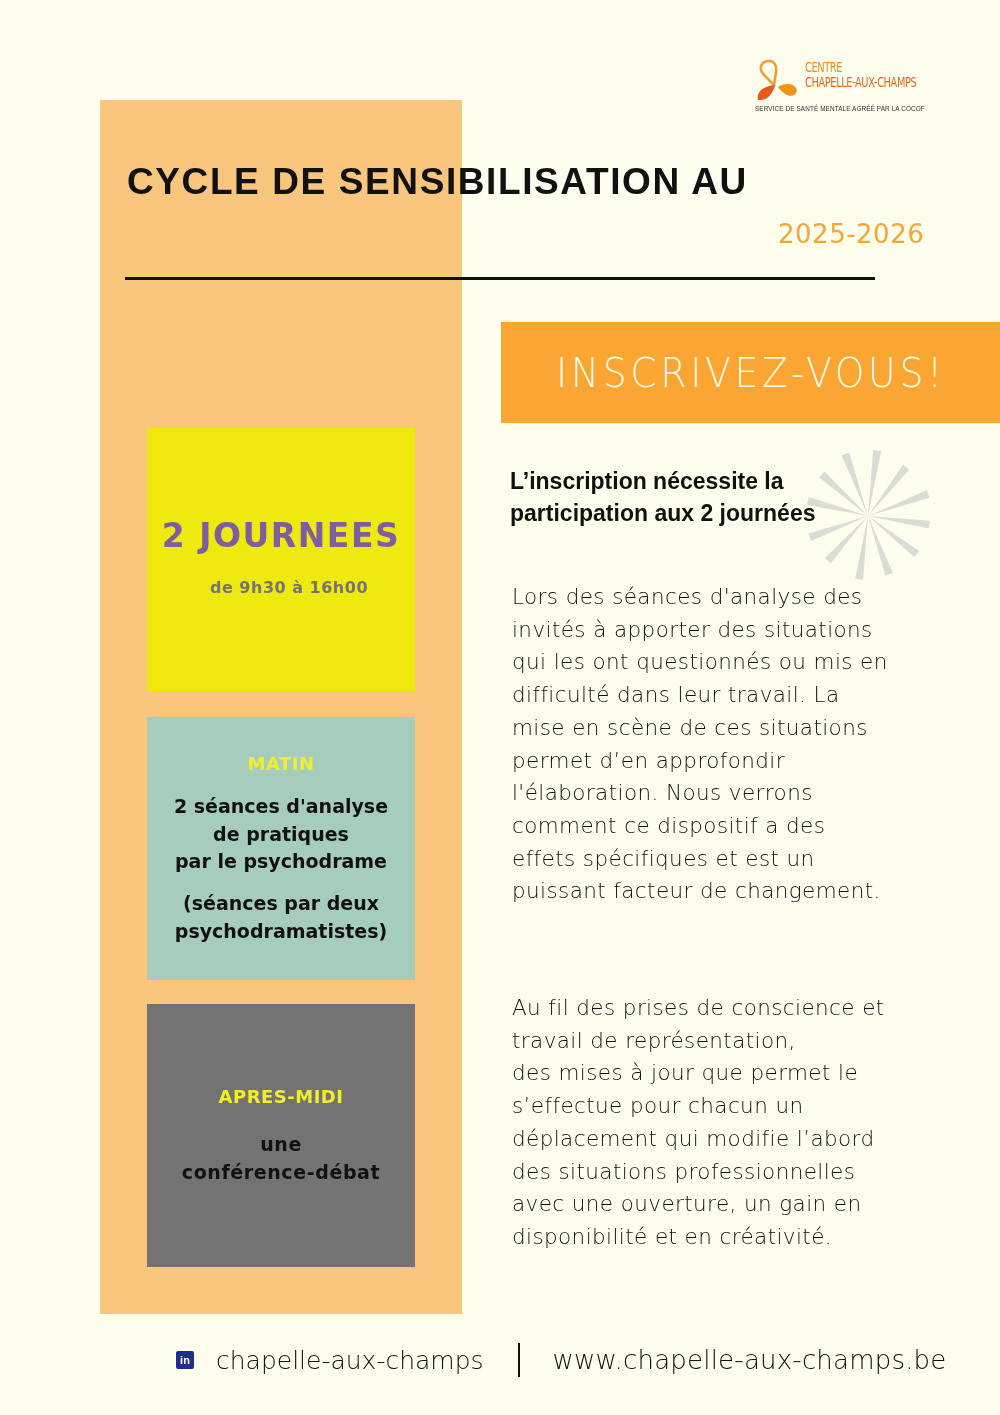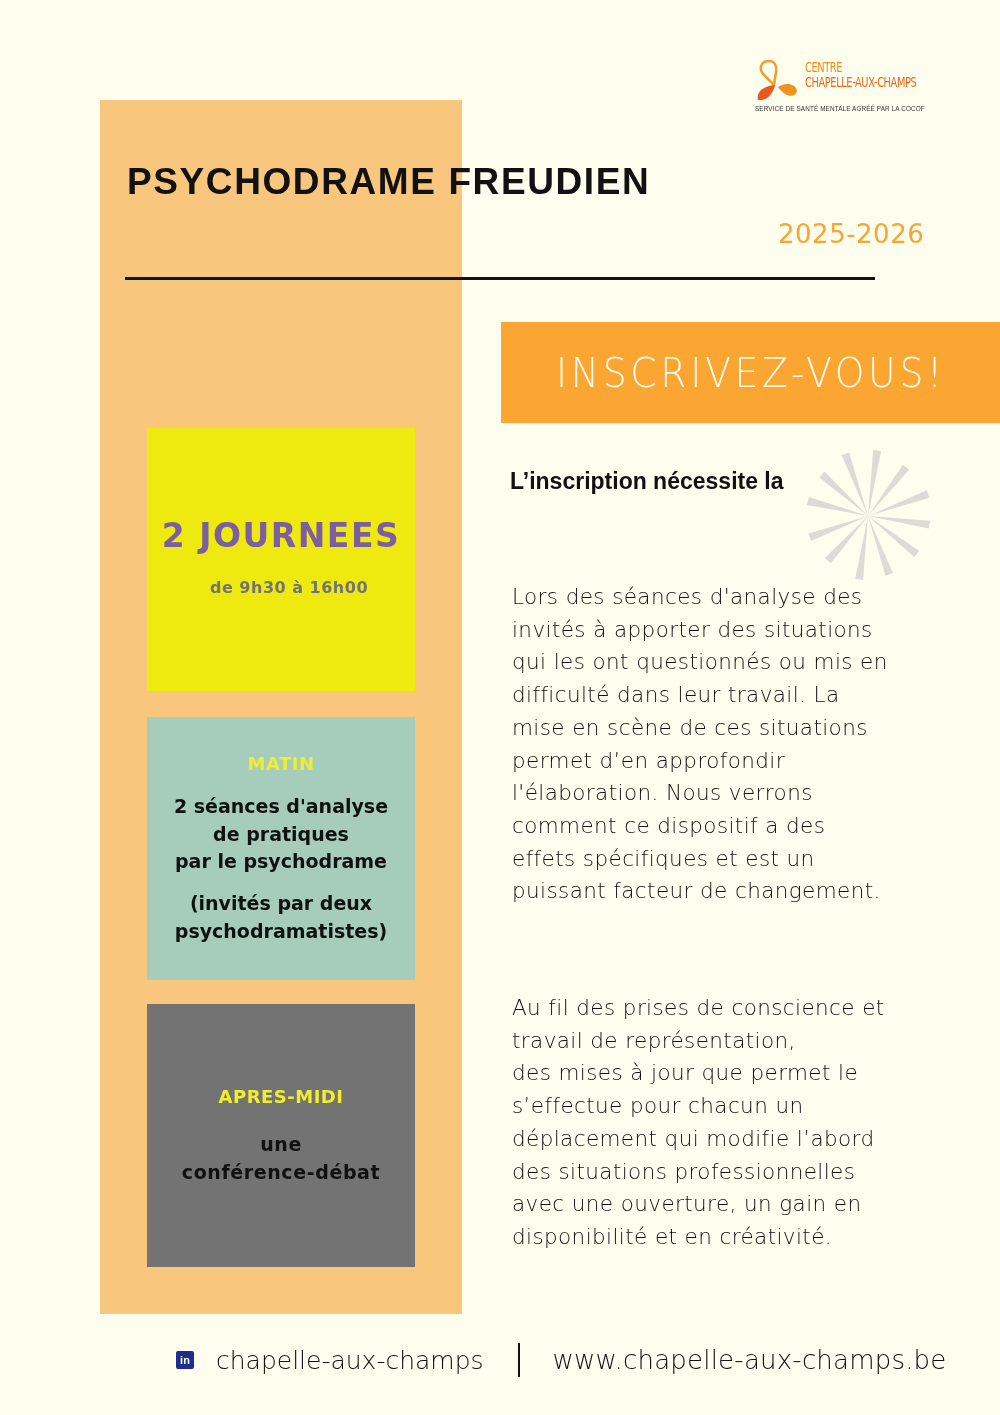--- a/index.html
+++ b/index.html
@@ -132,21 +132,21 @@
     <path d="M14 3 C 6 3, 3 11, 9 17 L 19 27 L 21 14 C 22 7, 19 3, 14 3 Z" fill="none" stroke="#f0a030" stroke-width="2.6"></path>
     <path d="M3 42 C 1 34, 8 28, 20 27 C 18 36, 12 43, 3 42 Z" fill="#e85a1c"></path>
     <path d="M23 29 C 30 24, 41 25, 42 33 C 40 40, 31 40, 23 29 Z" fill="#f0921c"></path>
   </svg>
   <div class="logo-line1">CENTRE</div>
   <div class="logo-line2">CHAPELLE-AUX-CHAMPS</div>
   <div class="logo-tag">SERVICE DE SANTÉ MENTALE AGRÉÉ PAR LA COCOF</div>
 </div>
 
 <div class="title">
-  <div>PSYCHODRAME FREUDIEN</div>
+  <div>CYCLE DE SENSIBILISATION AU</div>
 </div>
 
 <div class="year">2025-2026</div>
 
 <div class="divider"></div>
 
 <div class="cta">
   <span>INSCRIVEZ-VOUS!</span>
 </div>
 
@@ -156,21 +156,21 @@
 </div>
 
 <div class="box box-green">
   <div class="label-y">MATIN</div>
   <div class="txt">
     <div>2 séances d'analyse</div>
     <div>de pratiques</div>
     <div>par le psychodrame</div>
   </div>
   <div class="txt2">
-    <div>(invités par deux</div>
+    <div>(séances par deux</div>
     <div>psychodramatistes)</div>
   </div>
 </div>
 
 <div class="box box-purple">
   <div class="label-y">APRES-MIDI</div>
   <div class="txt">
     <div>une</div>
     <div>conférence-débat</div>
   </div>
@@ -188,20 +188,21 @@
     <polygon points="0,0 -4,-64 4,-64" transform="rotate(188)"></polygon>
     <polygon points="0,0 -4,-60 4,-60" transform="rotate(222)"></polygon>
     <polygon points="0,0 -4,-62 4,-62" transform="rotate(250)"></polygon>
     <polygon points="0,0 -4,-62 4,-62" transform="rotate(284)"></polygon>
     <polygon points="0,0 -4,-62 4,-62" transform="rotate(312)"></polygon>
   </g>
 </svg>
 
 <div class="req">
   <div>L’inscription nécessite la</div>
+  <div>participation aux 2 journées</div>
 </div>
 
 <div class="para para1">
   <div>Lors des séances d'analyse des</div>
   <div>invités à apporter des situations</div>
   <div>qui les ont questionnés ou mis en</div>
   <div>difficulté dans leur travail. La</div>
   <div>mise en scène de ces situations</div>
   <div>permet d’en approfondir</div>
   <div>l'élaboration. Nous verrons</div>

